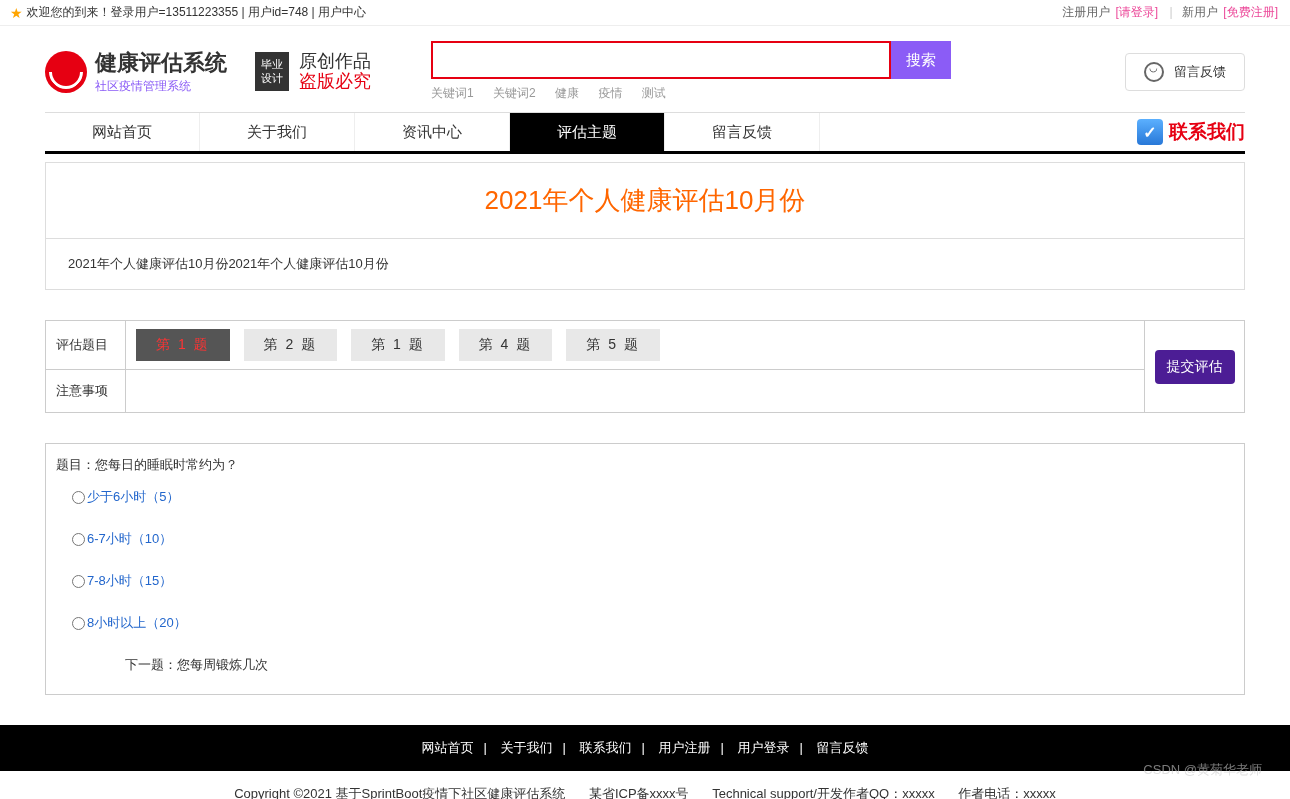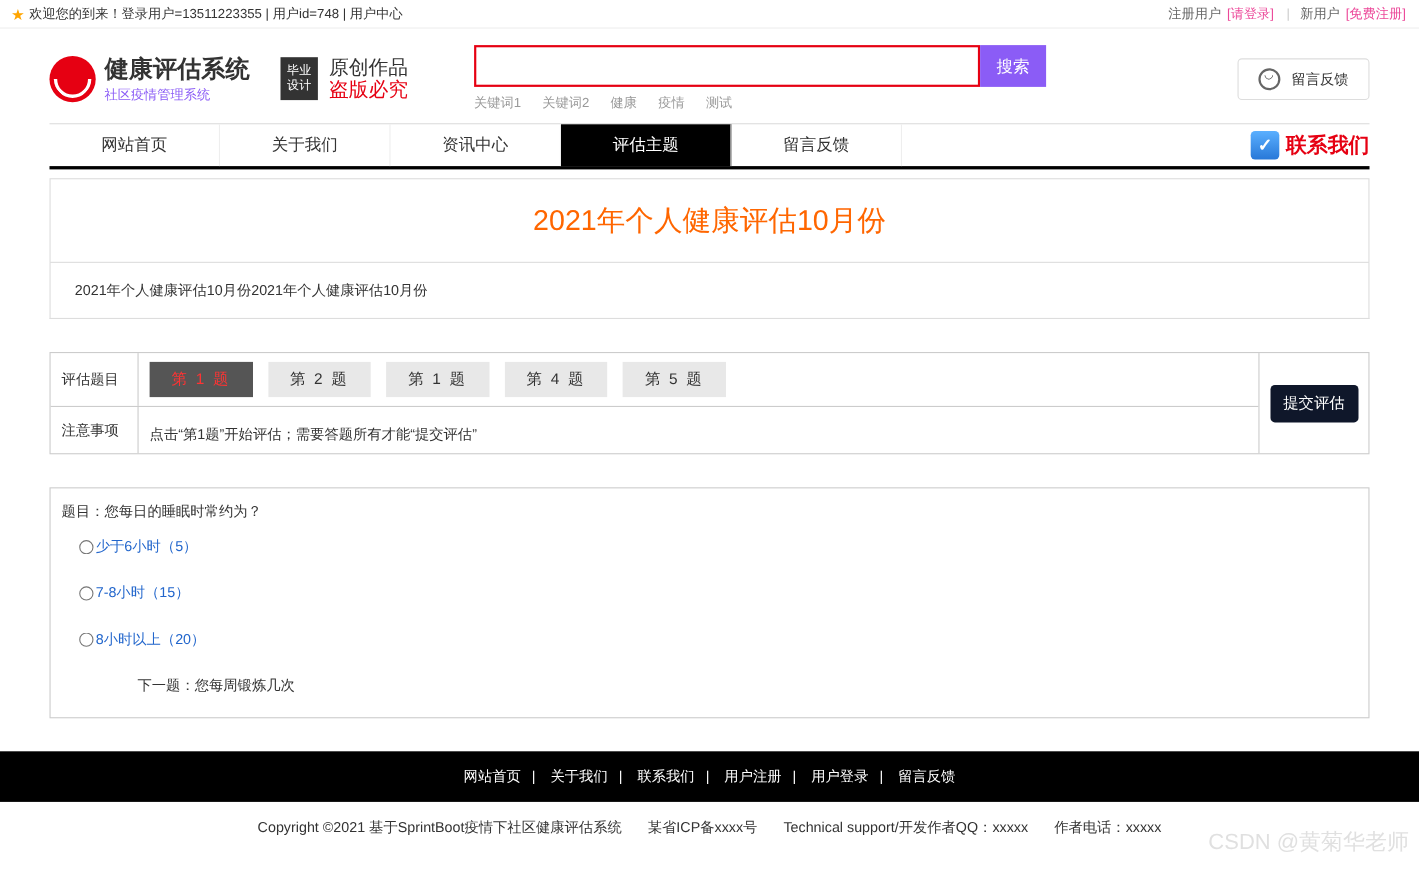--- a/index.html
+++ b/index.html
@@ -48,36 +48,36 @@
     .eval-table { display: flex; margin-top: 30px; border: 1px solid #ccc; }
     .eval-left { flex: 1; }
     .eval-row { display: flex; border-bottom: 1px solid #ccc; min-height: 42px; align-items: flex-end; }
     .eval-row:last-child { border-bottom: none; }
     .eval-label { width: 80px; padding: 0 10px; font-size: 13px; border-right: 1px solid #ccc; align-self: stretch; display: flex; align-items: center; }
     .eval-content { flex: 1; padding: 8px 10px; display: flex; gap: 14px; align-items: center; }
     .q-btn { padding: 7px 20px; background: #e8e8e8; font-size: 14px; cursor: pointer; letter-spacing: 2px; }
     .q-btn.active { background: #555; color: #ff3333; }
     .eval-note { font-size: 13px; }
     .eval-right { width: 100px; border-left: 1px solid #ccc; display: flex; align-items: center; justify-content: center; }
-    .submit-btn { background: #0f172a; color: #fff; border: none; padding: 8px 12px; font-size: 14px; border-radius: 4px; cursor: pointer; }
+    .submit-btn { background: #4c1d95; color: #fff; border: none; padding: 8px 12px; font-size: 14px; border-radius: 4px; cursor: pointer; }
     
     .question-box { border: 1px solid #ccc; margin-top: 30px; padding: 12px 10px 20px; }
     .q-title { font-size: 13px; margin-bottom: 14px; }
     .option { margin: 0 0 24px 16px; display: flex; align-items: center; }
     .option input { margin-right: 2px; }
     .option label { color: #2266cc; font-size: 13px; cursor: pointer; }
     .next-q { margin-left: 69px; font-size: 13px; }
     
     .footer-nav { background: #000; color: #fff; text-align: center; padding: 14px 0; margin-top: 30px; font-size: 13px; }
     .footer-nav a { color: #fff; text-decoration: none; margin: 0 6px; }
     .footer-nav .fsep { margin: 0 4px; }
     .copyright { text-align: center; padding: 14px 0; font-size: 13px; }
     .copyright span { margin: 0 10px; }
     
-    .watermark { position: fixed; bottom: 20px; right: 9px; color: #ccc; font-size: 20px; opacity: 0.6; }
+    .watermark { position: fixed; bottom: 20px; right: 28px; color: #ccc; font-size: 13px; opacity: 0.6; }
   </style>
 </head>
 <body>
 
 <div class="top-bar">
   <div class="top-left">
     <span class="star">★</span>
     <span>欢迎您的到来！登录用户=13511223355 | 用户id=748 | 用户中心</span>
   </div>
   <div class="top-right">
@@ -147,33 +147,36 @@
         <div class="eval-content">
           <span class="q-btn active">第 1 题</span>
           <span class="q-btn">第 2 题</span>
           <span class="q-btn">第 1 题</span>
           <span class="q-btn">第 4 题</span>
           <span class="q-btn">第 5 题</span>
         </div>
       </div>
       <div class="eval-row">
         <div class="eval-label">注意事项</div>
-        <div class="eval-content eval-note">点击“第1题”开始评估；需要答题所有才能“提交评估”</div>
       </div>
     </div>
     <div class="eval-right">
       <button class="submit-btn">提交评估</button>
     </div>
   </div>
 
   <div class="question-box">
     <div class="q-title">题目：您每日的睡眠时常约为？</div>
     <div class="option">
       <input type="radio" name="q1" style="">
       <label>少于6小时（5）</label>
+    </div>
+    <div class="option">
+      <input type="radio" name="q1" style="">
+      <label>6-7小时（10）</label>
     </div>
     <div class="option">
       <input type="radio" name="q1" style="">
       <label>7-8小时（15）</label>
     </div>
     <div class="option">
       <input type="radio" name="q1" style="">
       <label>8小时以上（20）</label>
     </div>
     <div class="next-q">下一题：您每周锻炼几次</div>

